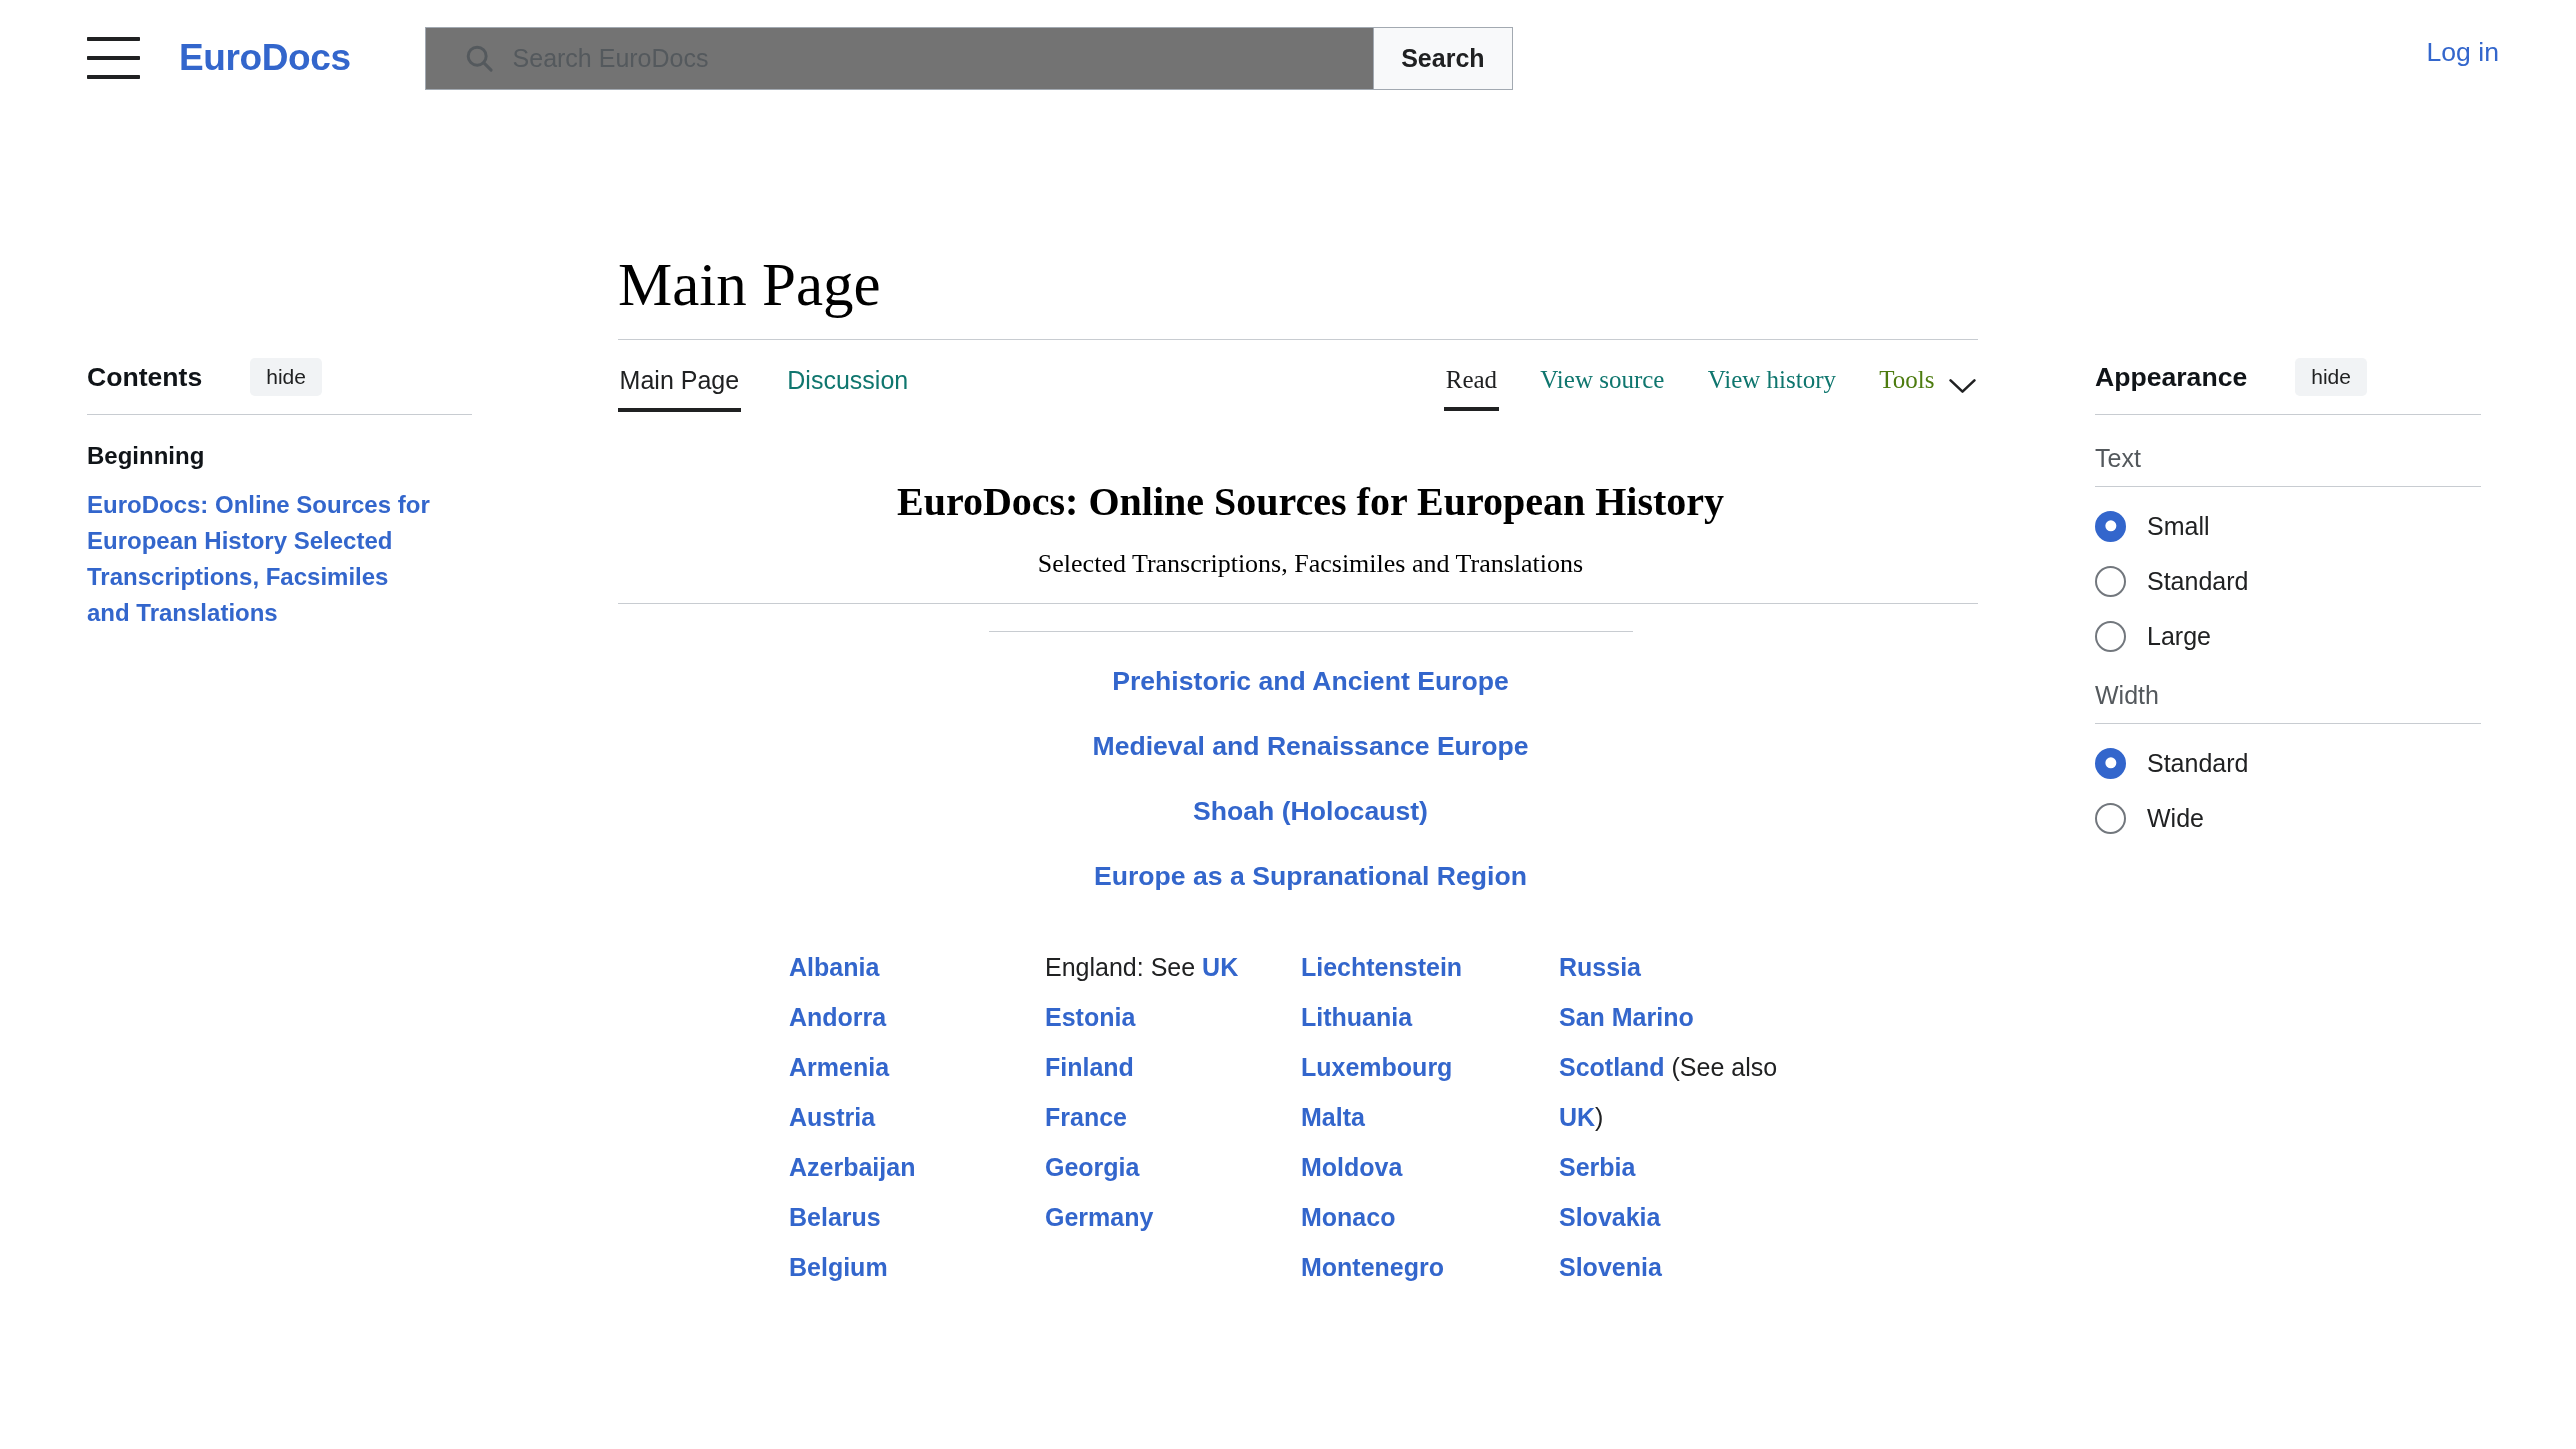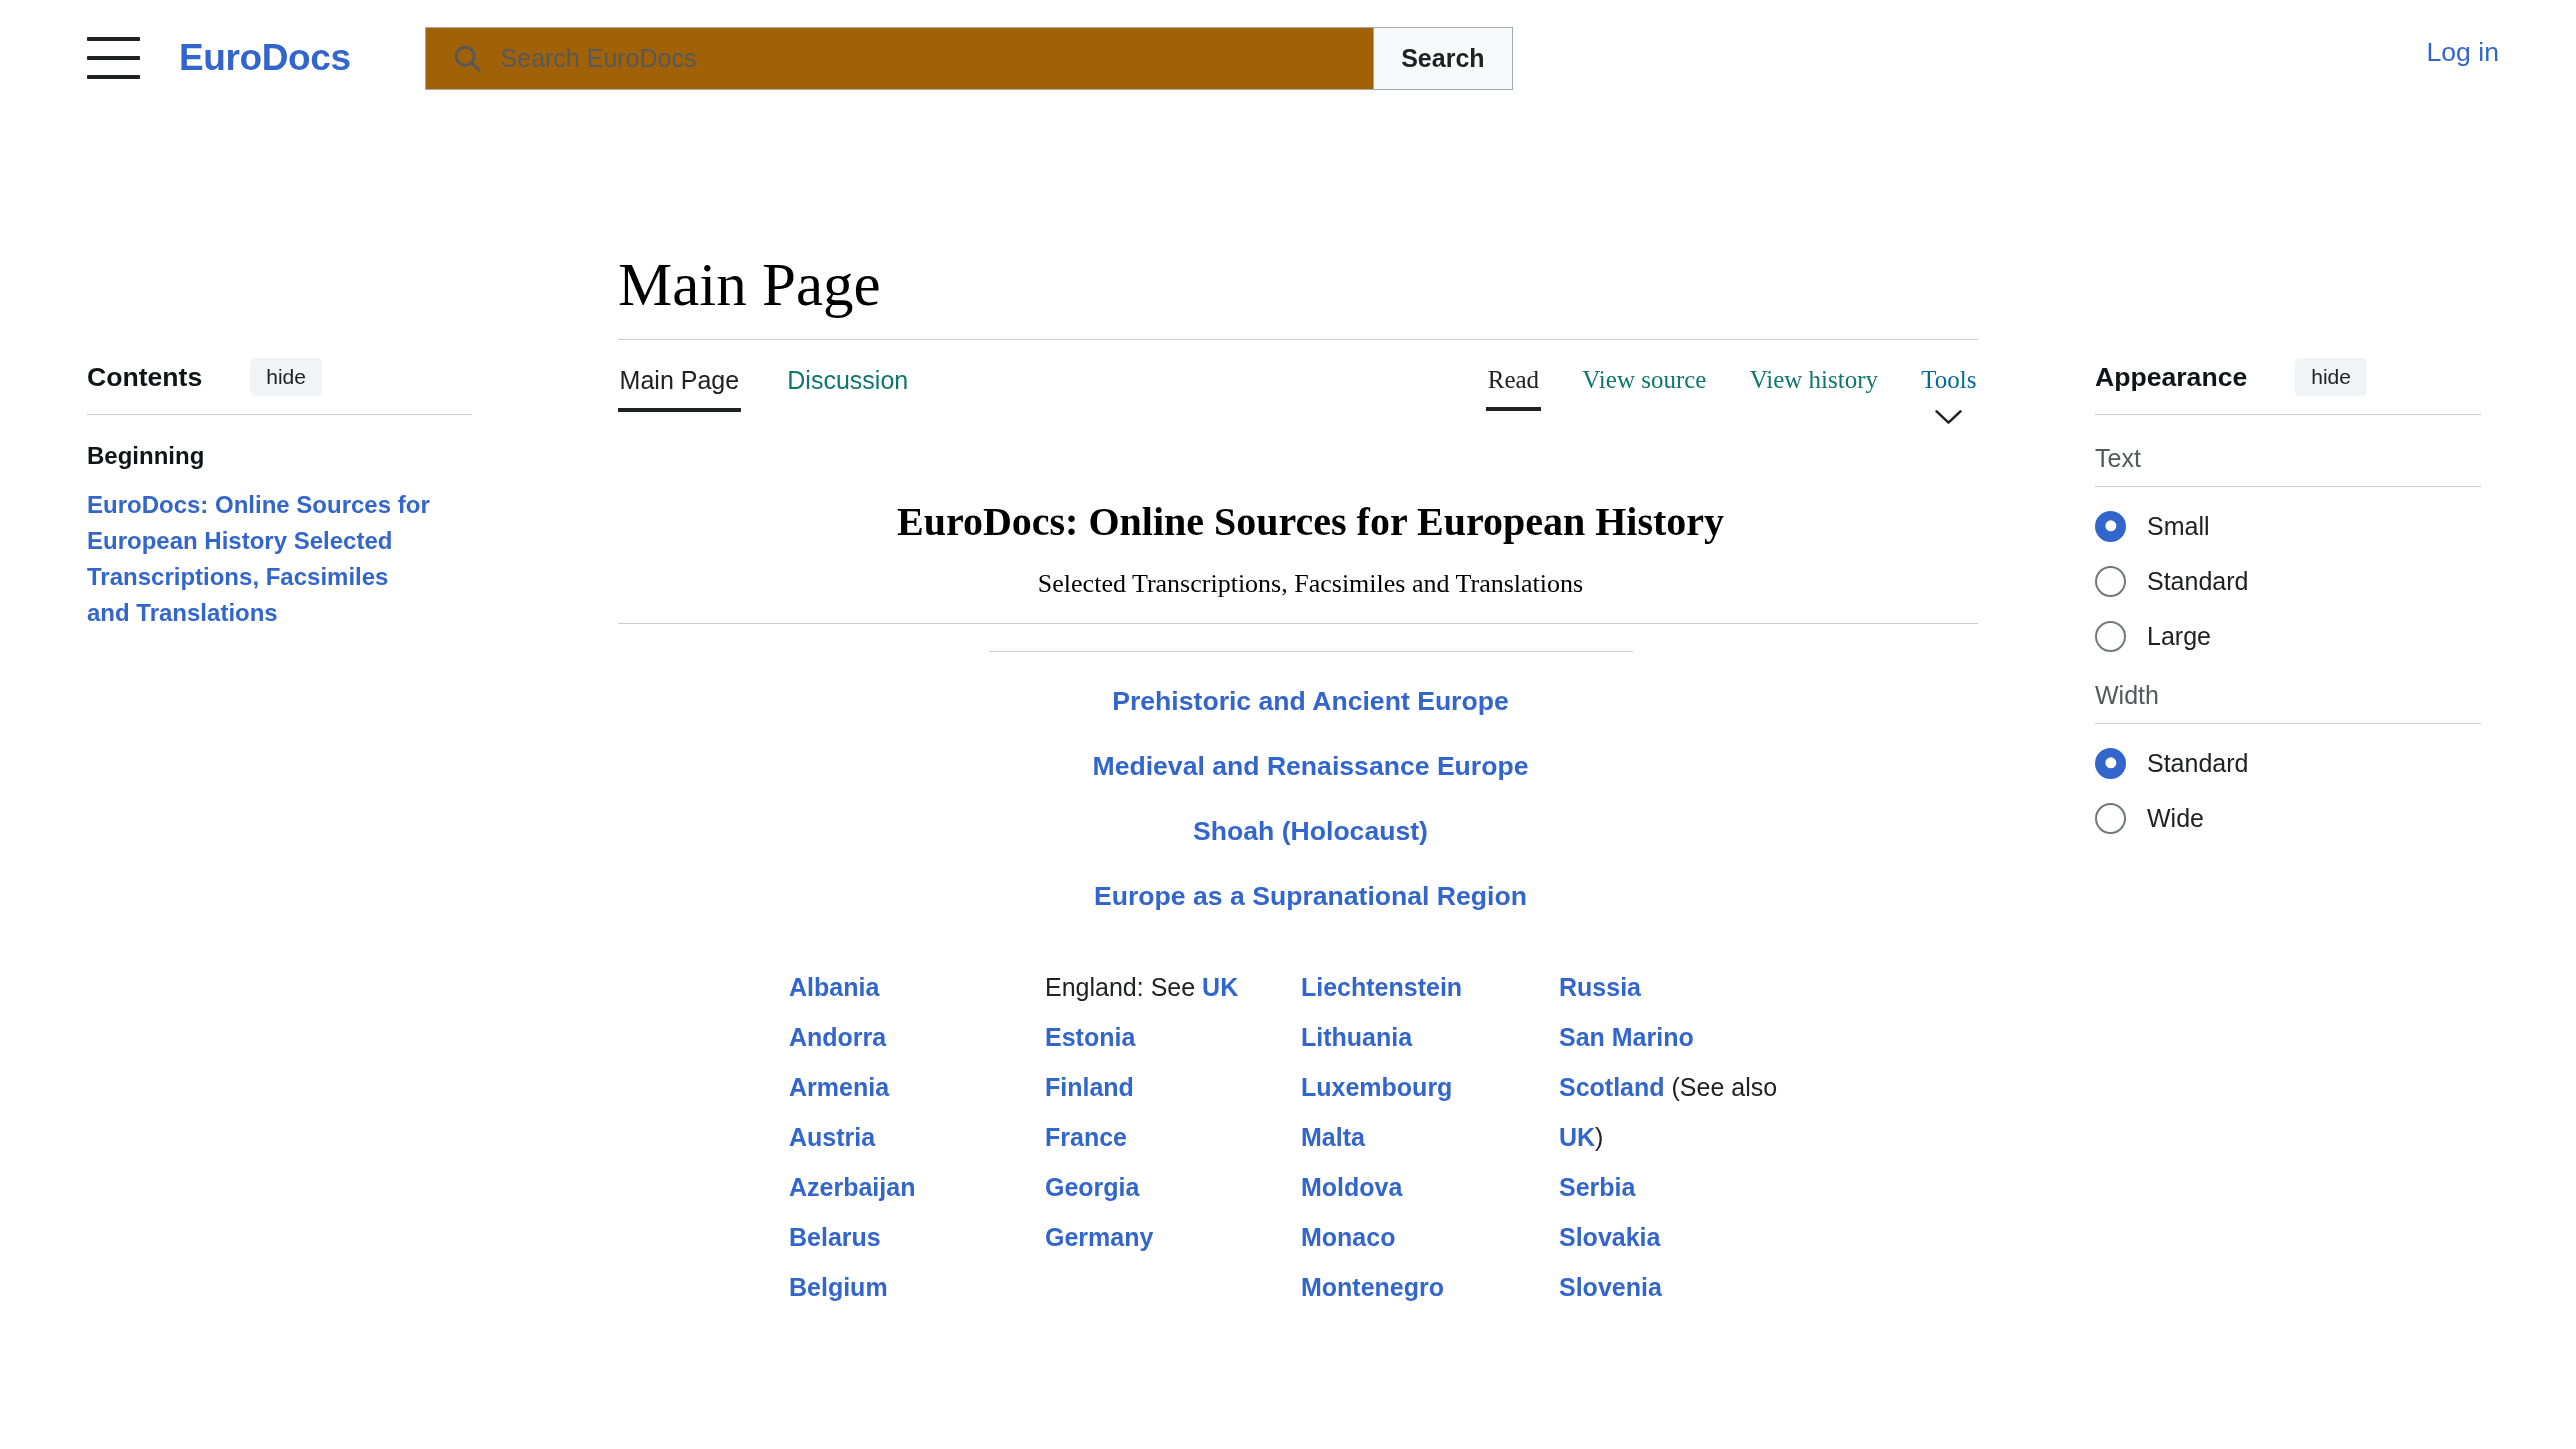--- a/index.html
+++ b/index.html
@@ -44,22 +44,22 @@
     align-items: stretch;
     height: 63px;
     width: 1088px;
   }
   .searchbox {
     flex: 1;
     border: 1.6px solid #a2a9b1;
     border-right: none;
     display: flex;
     align-items: center;
-    padding-left: 26px;
-    background: #a16207;
+    padding-left: 38px;
+    background: #737373;
   }
   .search-icon {
     width: 31px; height: 31px;
     margin-right: 16px;
     flex: none;
   }
   .search-icon svg { display: block; }
   .searchbox input {
     border: none; outline: none;
     font-size: 25px;
@@ -166,21 +166,21 @@
     padding: 17.7px 1.6px 13px 1.6px;
     cursor: pointer;
     color: #0f766e;
   }
   .tab.active {
     color: #202122;
     border-bottom: 4px solid #202122;
   }
   .tabs-right { display: flex; gap: 40px; align-items: flex-start; font-family: Liberation Serif, serif; }
   .tabs-right .tab.active { border-bottom: 4px solid #202122; }
-  .tools-tab { display: flex; align-items: center; gap: 9px; color:#0369a1;flex-direction:column; }
+  .tools-tab { display: flex; align-items: center; gap: 15px; color:#4d7c0f; }
   .chev { width: 27px; height: 16px; }
 
   .content-title {
     font-family: "Liberation Serif", serif;
     font-size: 40px;
     font-weight: bold;
     text-align: center;
     margin: 66px 0 0 0;
     color: #000;
   }

